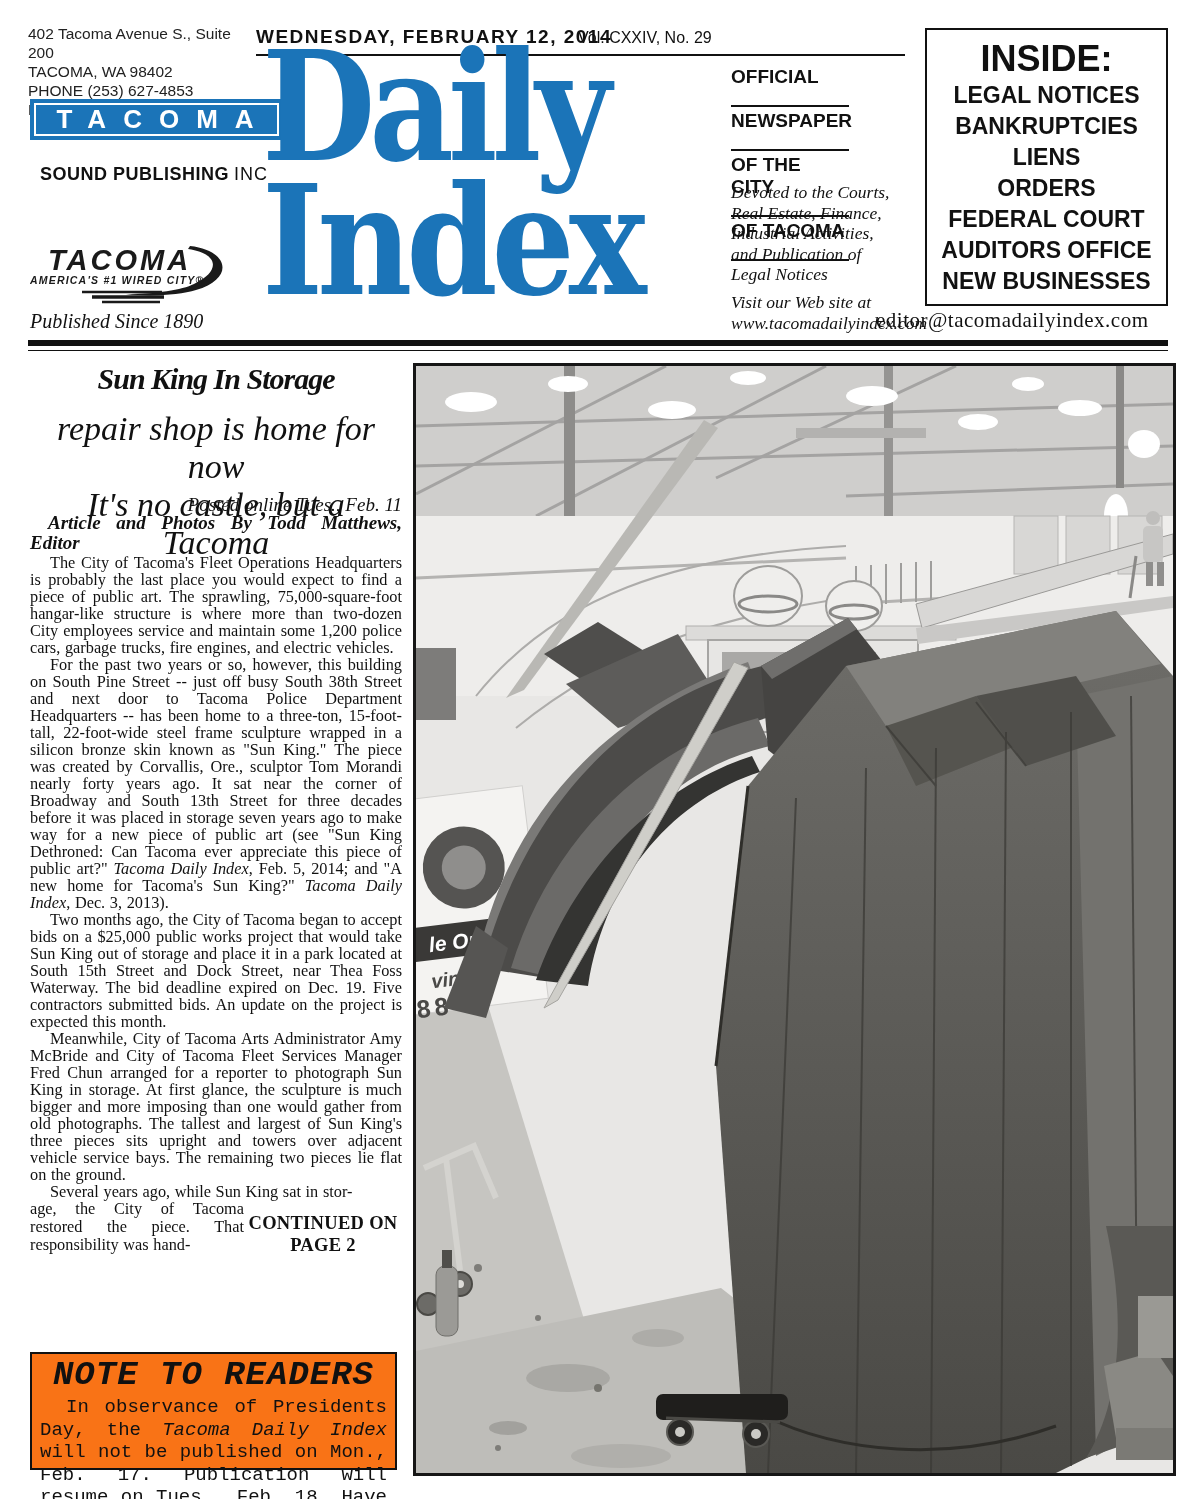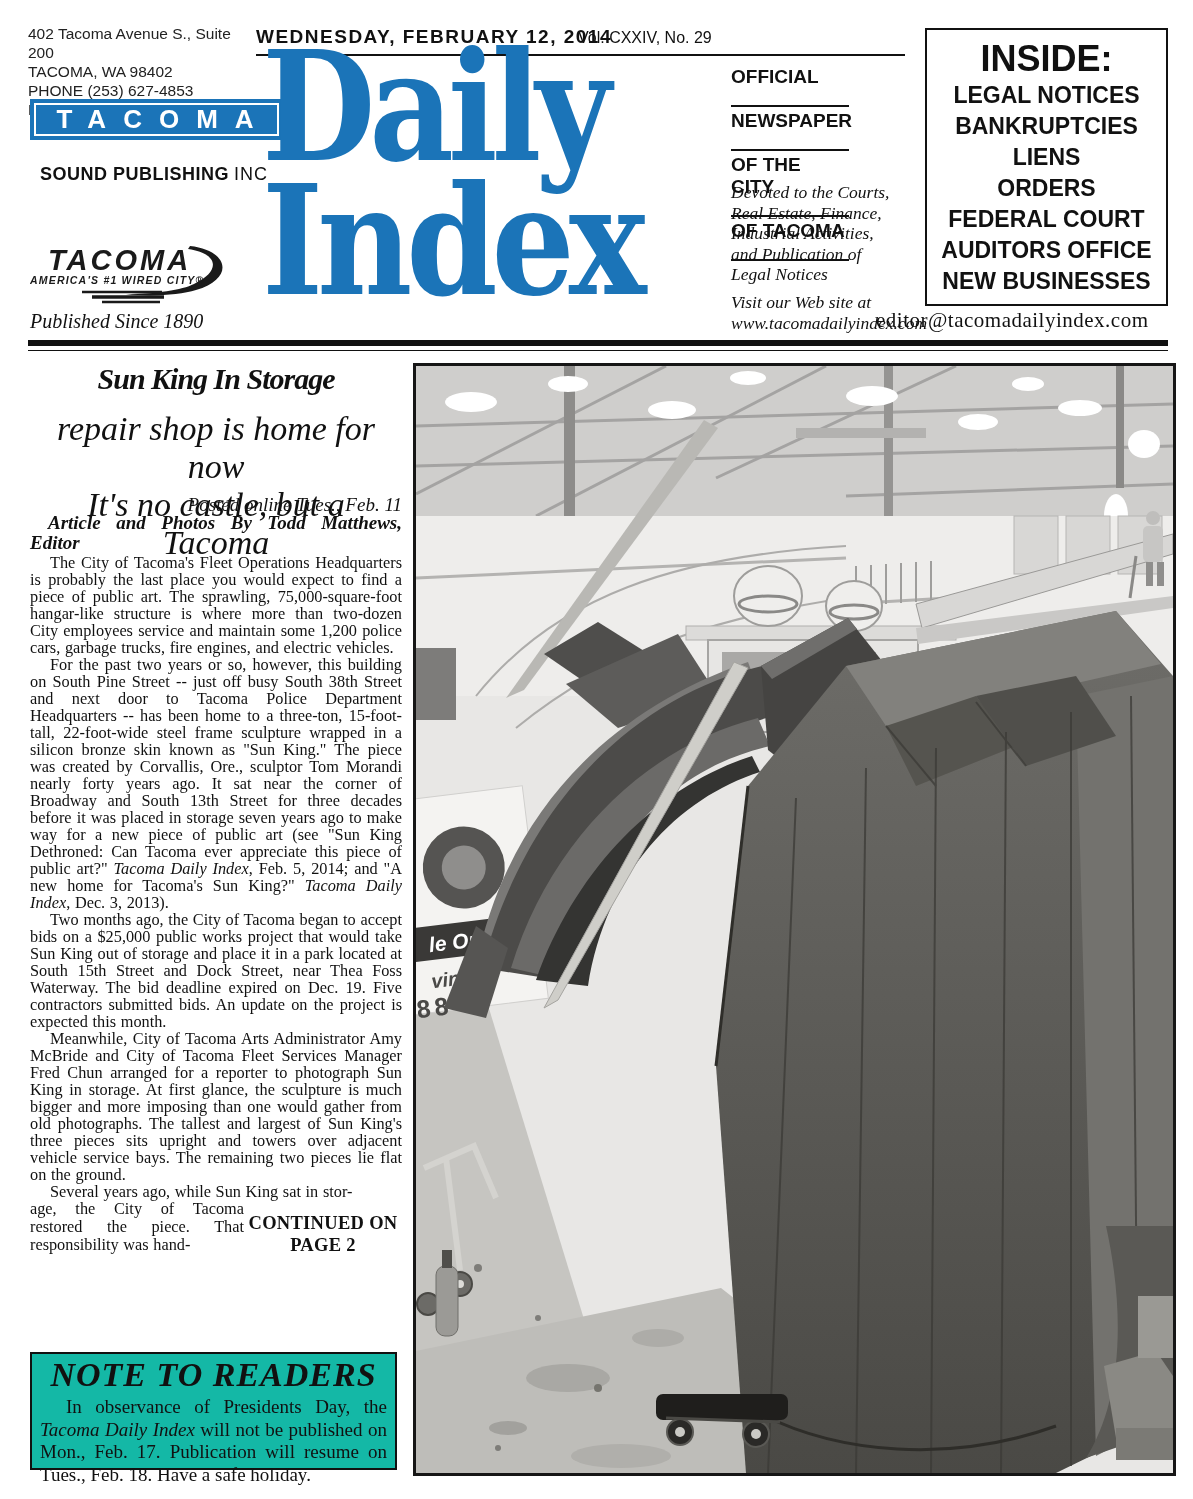--- a/index.html
+++ b/index.html
@@ -57,21 +57,21 @@
 
   .body-col{left:30px;top:554px;width:372px;}
   .body-p{margin:0;font-size:16.3px;line-height:17px;text-align:justify;text-indent:20px;
           word-spacing:.6px;}
   .it{font-style:italic;}
   .lastrow{display:flex;width:372px;}
   .lastrow .left{width:214px;font-size:16.3px;line-height:18.15px;text-align:justify;word-spacing:.6px;}
   .continued{width:158px;text-align:center;font-weight:bold;font-size:18.5px;line-height:22px;
              padding-top:12px;letter-spacing:.3px;}
 
-  .note-box{left:30px;top:1352px;width:363px;height:114px;border:2px solid #111;background:#14b8a6;}
+  .note-box{left:30px;top:1352px;width:363px;height:114px;border:2px solid #111;background:#f97316;font-family:Liberation Mono, monospace;}
   .note-title{text-align:center;font-weight:bold;font-style:italic;font-size:34px;margin-top:2px;
               letter-spacing:1px;}
   .note-body{margin:2px 8px 0 8px;font-size:19px;line-height:22.5px;text-align:justify;text-indent:26px;}
 
   
   .photo{left:413px;top:363px;width:757px;height:1107px;border:3px solid #161616;background:#e8e7e5;}
   .photo svg{display:block;}
 </style>
 </head>
 <body>

